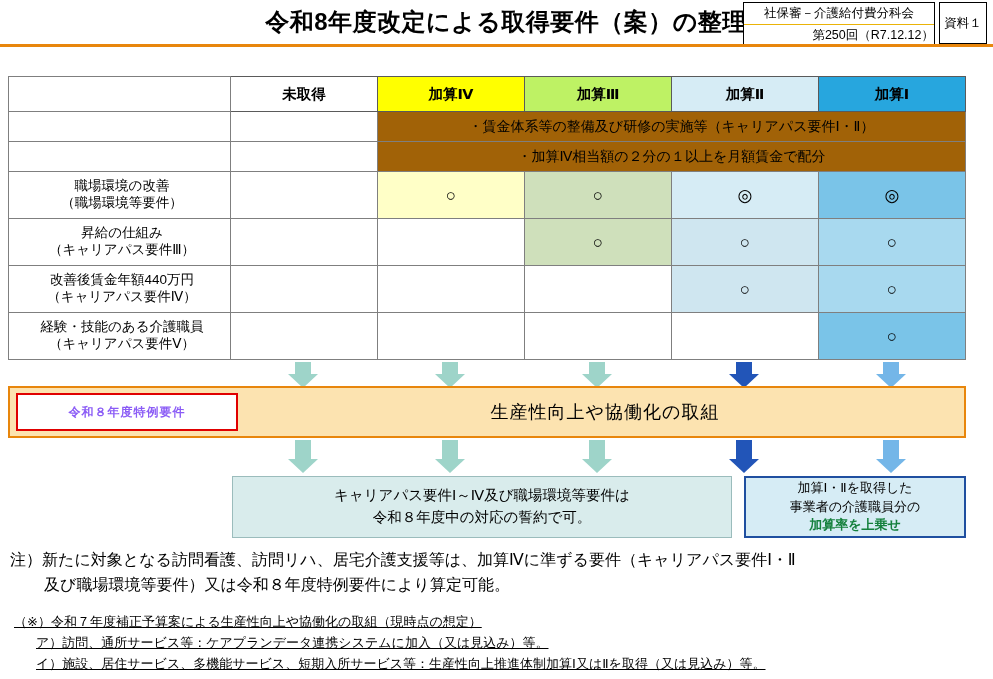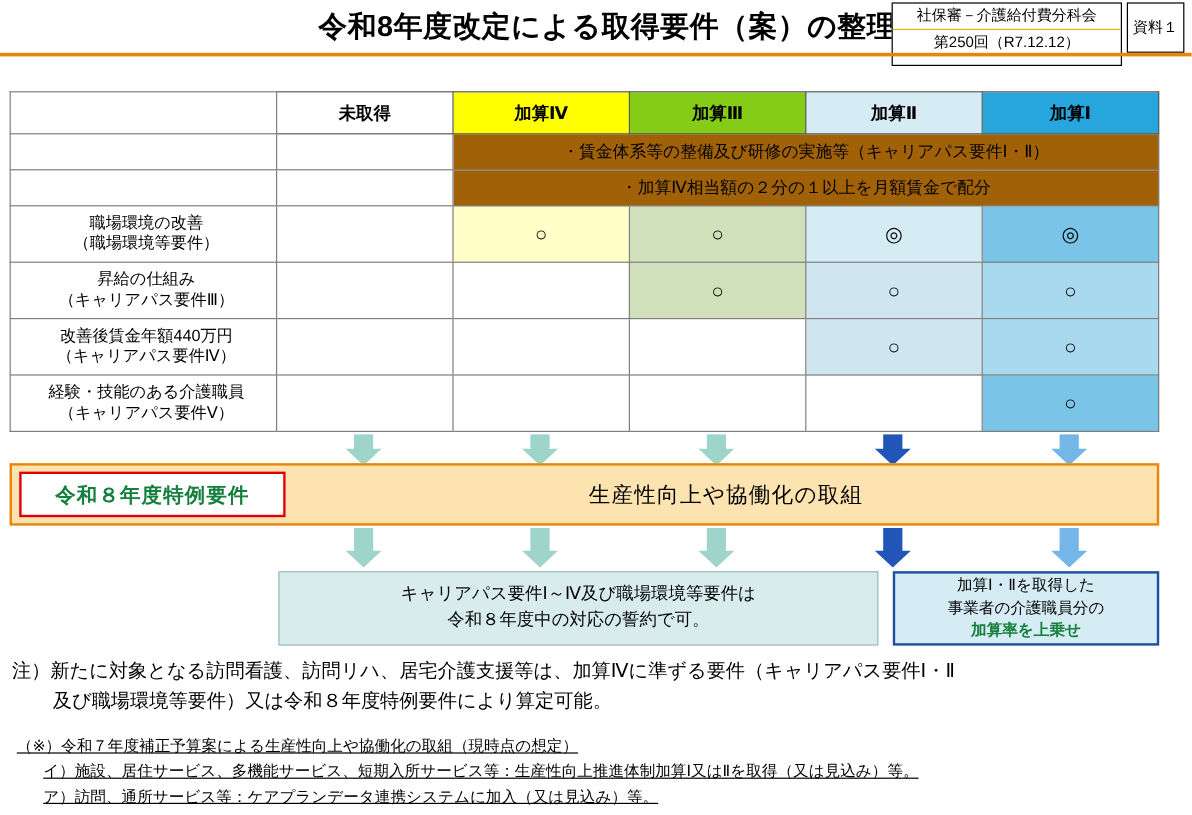--- a/index.html
+++ b/index.html
@@ -40,21 +40,22 @@
     border: 1px solid #000;
     font-size: 12.5px;
     text-align: center;
     background: #fff;
   }
   .meeting-box .row1 {
     padding: 2px 0 2px;
     border-bottom: 1px solid #eab308;
   }
   .meeting-box .row2 {
-    padding: 2px 0 10px;
+    padding: 2px 0 0;
+    text-align: right;
   }
   .doc-no {
     position: absolute;
     right: 6px;
     top: 2px;
     width: 46px;
     height: 40px;
     border: 1px solid #000;
     font-size: 12.5px;
     display: flex;
@@ -92,21 +93,21 @@
   .col-grade { width: 147px; }
 
   .matrix .hdr {
     height: 32px;
     font-weight: bold;
     font-size: 14.5px;
     border: 1px solid #5a5a5a;
   }
   .hdr-mishutoku { background: #ffffff; }
   .hdr-iv { background: #ffff00; }
-  .hdr-iii { background: #84cc16; }
+  .hdr-iii { background: #bef264; }
   .hdr-ii { background: #d6ecf5; }
   .hdr-i  { background: #27a6de; }
 
   .cell-none  { background: #ffffff; }
   .cell-blank { background: #ffffff; }
   .cell-iv    { background: #ffffc7; }
   .cell-iii   { background: #cfe0bb; }
   .cell-ii    { background: #d6ecf5; }
   .cell-i     { background: #7ac4e8; }
   .cell-i-lt  { background: #a8d9ef; }
@@ -176,23 +177,23 @@
   }
   .special-left {
     position: absolute;
     left: 6px;
     top: 5px;
     width: 222px;
     height: 38px;
     background: #ffffff;
     border: 2px solid #e00000;
     box-sizing: border-box;
-    color: #15803d;
+    color: #8b5cf6;
     font-weight: bold;
-    font-size: 17px;
+    font-size: 12px;
     display: flex;
     align-items: center;
     justify-content: center;
     letter-spacing: 1px;
   }
   .special-text {
     position: absolute;
     left: 236px;
     right: 0;
     top: 0;
@@ -434,15 +435,15 @@
   </div>
 </div>
 
 <div class="note-main">
   <span class="indent">注）新たに対象となる訪問看護、訪問リハ、居宅介護支援等は、加算Ⅳに準ずる要件（キャリアパス要件Ⅰ・Ⅱ</span>
   <span class="l2">及び職場環境等要件）又は令和８年度特例要件により算定可能。</span>
 </div>
 
 <div class="note-sub">
   <span class="s-line">（※）令和７年度補正予算案による生産性向上や協働化の取組（現時点の想定）</span>
+  <span class="s-ind">ア）訪問、通所サービス等：ケアプランデータ連携システムに加入（又は見込み）等。</span>
   <span class="s-ind">イ）施設、居住サービス、多機能サービス、短期入所サービス等：生産性向上推進体制加算Ⅰ又はⅡを取得（又は見込み）等。</span>
-  <span class="s-ind">ア）訪問、通所サービス等：ケアプランデータ連携システムに加入（又は見込み）等。</span>
 </div>
 
 </body></html>

